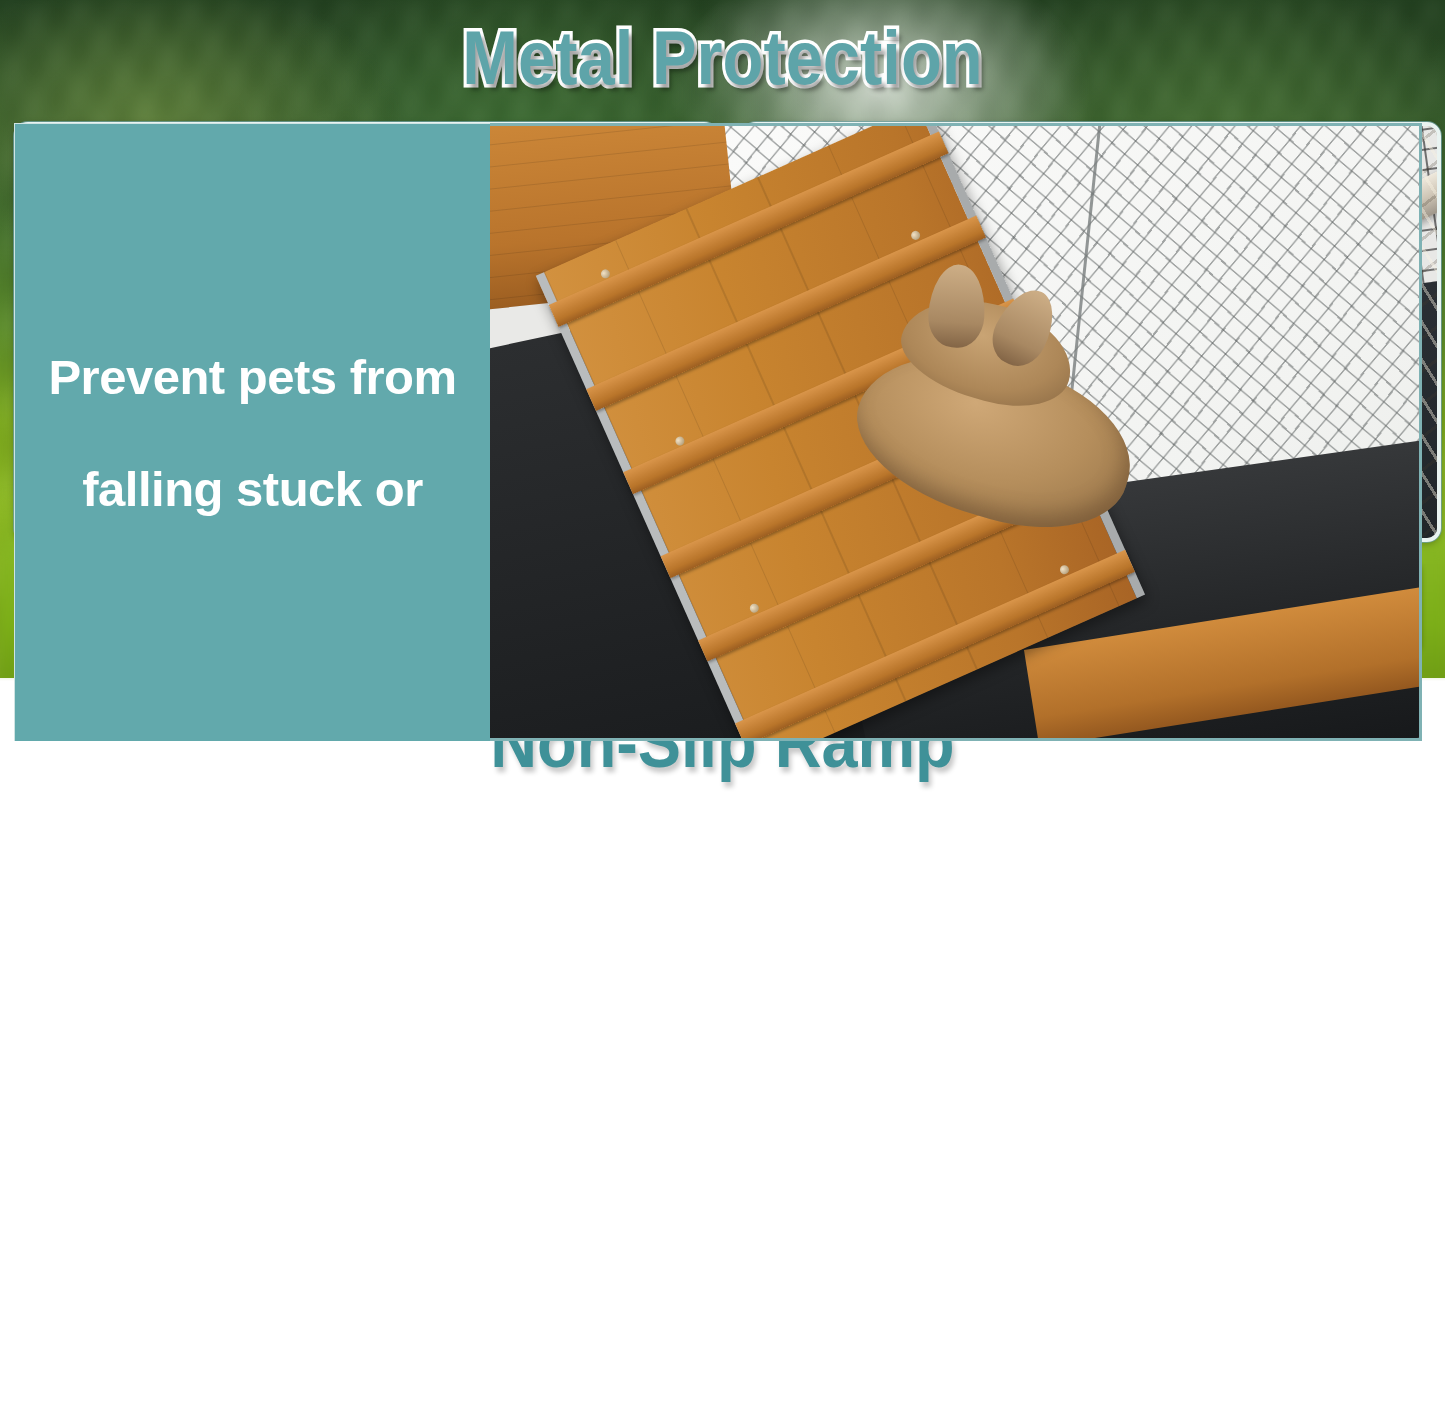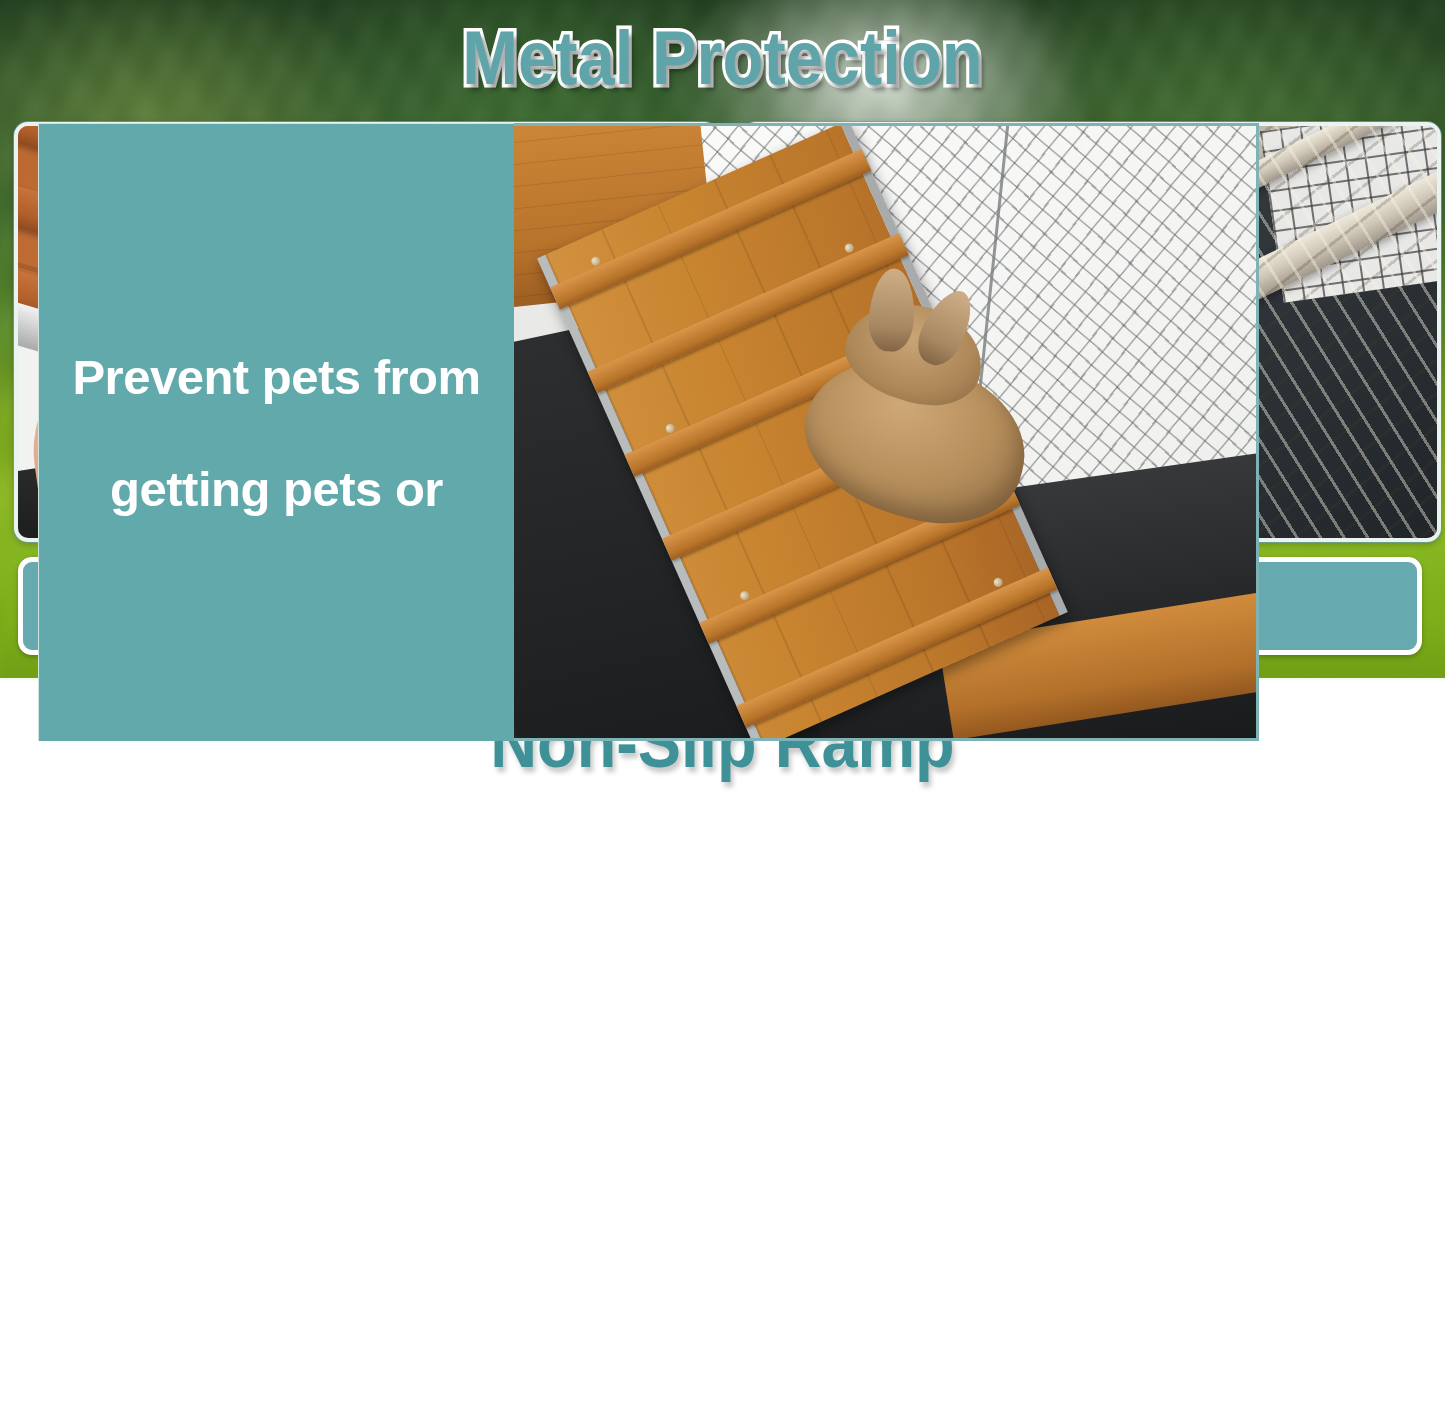--- a/index.html
+++ b/index.html
@@ -261,22 +261,22 @@
   
   .section-nonslip {
     position: absolute;
     left: 0; top: 681px;
     width: 1445px; height: 741px;
     background: #ffffff;
   }
 
   #nonslip-row {
     position: absolute;
-    left: 38px; top: 123px;
-    width: 1221px; height: 618px;
+    left: 14px; top: 123px;
+    width: 1408px; height: 618px;
     display: flex;
   }
 
   #nonslip-text-panel {
     width: 476px;
     background: #62a9ac;
     box-sizing: border-box;
     display: flex;
     flex-direction: column;
     justify-content: center;
@@ -449,21 +449,21 @@
   <div class="grass-edge-bottom"></div>
 
   <div class="section-nonslip"></div>
 
   <div class="headline" id="nonslip-title">Non-Slip Ramp</div>
 
   <div id="nonslip-row">
 
     <div id="nonslip-text-panel">
       <div class="line">Prevent pets from</div>
-      <div class="line">getting pets or</div>
+      <div class="line">falling stuck or</div>
     </div>
 
     <div id="photo-rabbit-ramp">
       <div class="hutch-scene">
         <div class="hutch-mesh"></div>
         <div class="hutch-mesh-seam"></div>
         <div class="hutch-dark-floor"></div>
         <div class="hutch-dark-left"></div>
         <div class="hutch-wood-top"></div>
         <div class="hutch-wood-right"></div>

